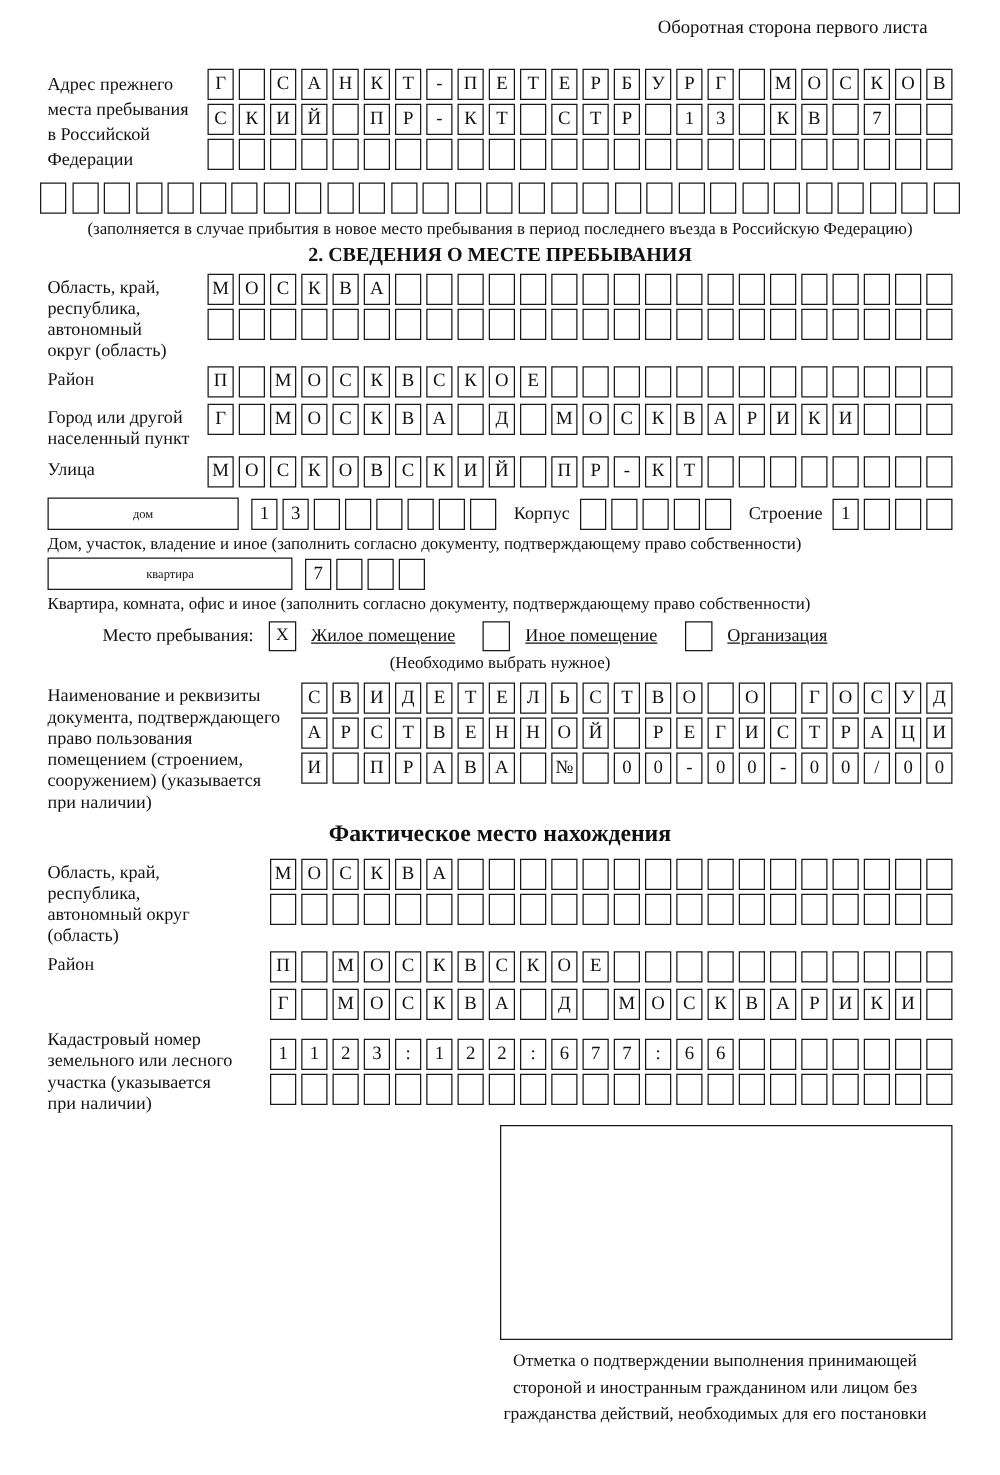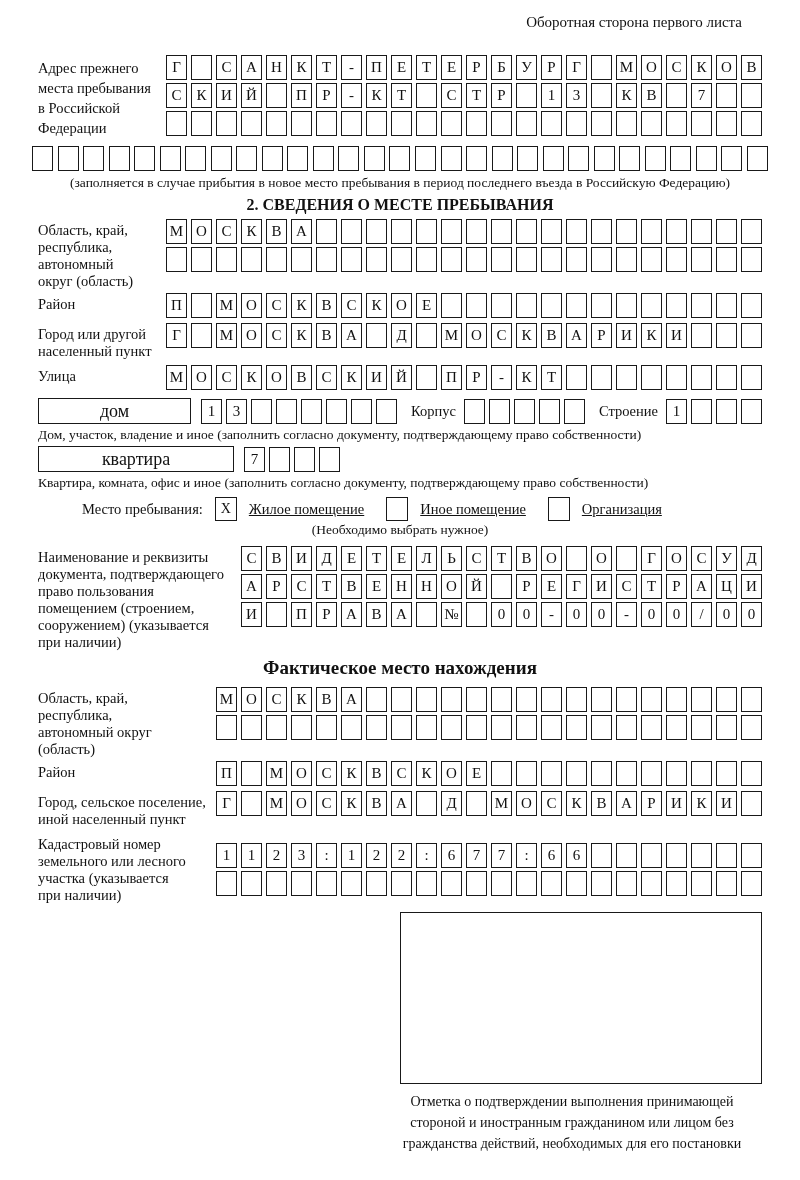--- a/index.html
+++ b/index.html
@@ -18,21 +18,21 @@
   .box{box-sizing:border-box;width:21px;height:25px;border:1.5px solid #191919;
        display:flex;align-items:center;justify-content:center;
        font-size:15px;line-height:1;background:#fff;}
   .fullrow{justify-content:space-between;margin:8px -6px 0 -6px;}
 
   .note{font-size:13.5px;text-align:center;line-height:17px;}
   .sec-title{font-size:16px;font-weight:bold;text-align:center;}
 
   .house-row{display:flex;align-items:center;margin-top:8px;}
   .named-box{box-sizing:border-box;height:26px;border:1.5px solid #191919;
-             display:flex;align-items:center;justify-content:center;font-size:18px;}
+             display:flex;align-items:center;justify-content:center;font-size:10px;}
   .named-box.w-house{width:160px;margin-right:10px;}
   .named-box.w-apt{width:196px;margin-right:10px;align-items:center;}
   .inline-label{font-size:14.5px;margin:0 8px 0 14px;}
   .apt-row{display:flex;align-items:center;margin-top:3px;}
 
   .stay-row{display:flex;align-items:center;margin-top:6px;font-size:14.5px;margin-left:44px;}
   .cbox{box-sizing:border-box;width:22px;height:24px;border:1.5px solid #191919;
         display:flex;align-items:center;justify-content:center;font-size:14px;margin:0 12px;}
   .stay-row .opt-label{margin-right:10px;text-decoration:underline;}
 
@@ -551,24 +551,20 @@
         <span class="box"></span>
         <span class="box"></span>
         <span class="box"></span>
         <span class="box"></span>
         <span class="box"></span>
         <span class="box"></span>
       </div>
   </div>
 
   <div class="field mt5">
-    <div class="flabel">
-        <div>Город, сельское поселение,</div>
-        <div>иной населенный пункт</div>
-      </div>
     <div class="boxes right">
         <span class="box">Г</span>
         <span class="box"></span>
         <span class="box">М</span>
         <span class="box">О</span>
         <span class="box">С</span>
         <span class="box">К</span>
         <span class="box">В</span>
         <span class="box">А</span>
         <span class="box"></span>

